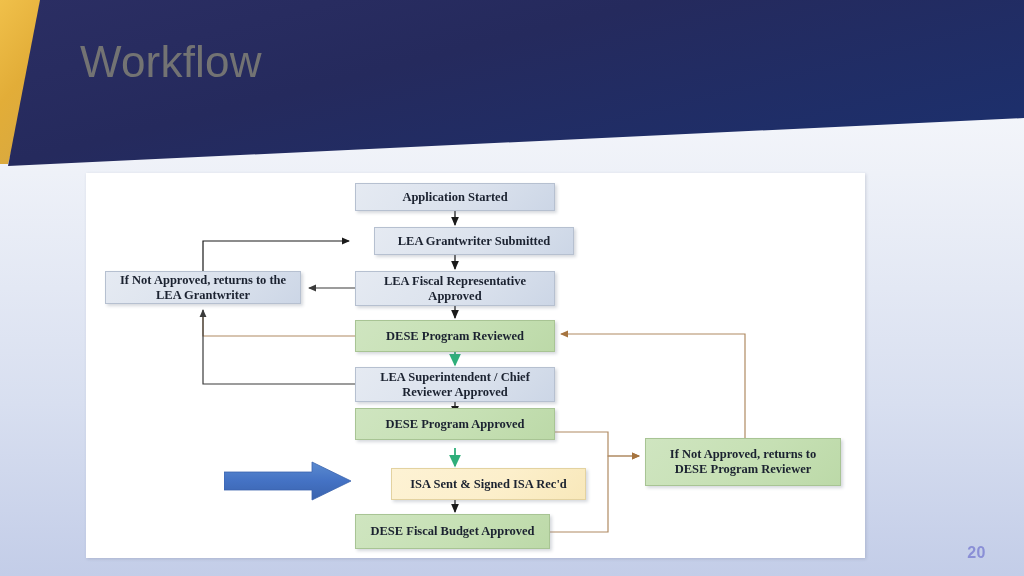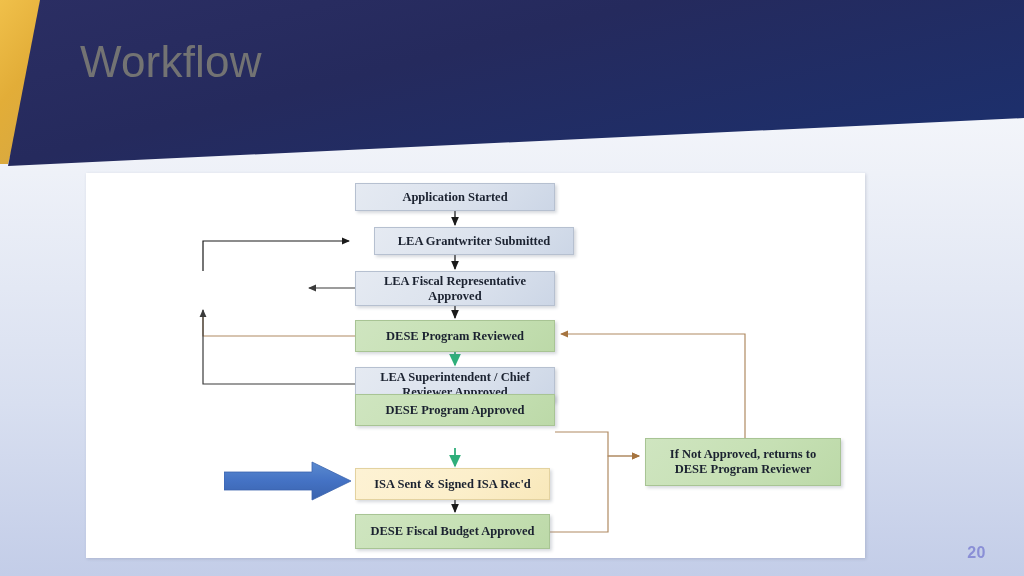--- a/index.html
+++ b/index.html
@@ -63,21 +63,21 @@
     font-family: "Liberation Serif", serif;
     font-size: 12.5px;
     font-weight: 700;
     color: #1b2230;
     line-height: 1.18;
     padding: 2px 6px;
     box-shadow: 2px 2px 3px rgba(120,128,145,0.30);
   }
   .node-blue  { background: linear-gradient(135deg,#e5eaf2 0%, #dbe2ed 55%, #ccd6e6 100%); border-color:#b6c0d0; }
   .node-green { background: linear-gradient(135deg,#cfe5c0 0%, #c6e0b4 55%, #bcd9a8 100%); border-color:#a8c494; }
-  .node-cream { background: linear-gradient(135deg,#fdf2d4 0%, #fcefcb 55%, #f8e8ba 100%); border-color:#e3d2a0; }
+  .node-cream { background: linear-gradient(135deg,#fdf2d4 0%, #fcefcb 55%, #f8e8ba 100%); border-color:#e3d2a0;margin-left:36px; }
 
   
   #pointer-arrow {
     position: absolute;
     left: 224px; top: 461px;
     width: 128px; height: 40px;
   }
 
   
   #slide-number {
@@ -159,26 +159,27 @@
   <div class="node node-blue" style="left:355px; top:183px; width:200px; height:28px;">Application Started</div>
 
   <div class="node node-blue" style="left:355px; top:227px; width:200px; height:28px;margin-left:19px;">LEA Grantwriter Submitted</div>
 
   <div class="node node-green" style="left:355px; top:320px; width:200px; height:32px;">DESE Program Reviewed</div>
 
   <div class="node node-blue" style="left:355px; top:271px; width:200px; height:35px;">LEA Fiscal Representative Approved</div>
 
   <div class="node node-blue" style="left:355px; top:367px; width:200px; height:35px;">LEA Superintendent / Chief Reviewer Approved</div>
 
-  <div class="node node-green" style="left:355px; top:394px; width:200px; height:32px;">DESE Program Approved</div>
+  <div class="node node-green" style="left:355px; top:408px; width:200px; height:32px;">DESE Program Approved</div>
 
   <div class="node node-cream" style="left:355px; top:468px; width:195px; height:32px;">ISA Sent &amp; Signed ISA Rec'd</div>
 
   <div class="node node-green" style="left:355px; top:514px; width:195px; height:35px;">DESE Fiscal Budget Approved</div>
 
+  <div class="node node-blue" style="left:105px; top:271px; width:196px; height:33px;">If Not Approved, returns to the LEA Grantwriter</div>
 
   <div class="node node-green" style="left:645px; top:438px; width:196px; height:48px;">If Not Approved, returns to DESE Program Reviewer</div>
 
   <div id="pointer-arrow">
     <svg width="128" height="40" viewBox="0 0 128 40" xmlns="http://www.w3.org/2000/svg">
       <defs>
         <linearGradient id="blueArrowGrad" x1="0" y1="0" x2="0" y2="1">
           <stop offset="0%" stop-color="#5b8bd0"></stop>
           <stop offset="50%" stop-color="#4472c4"></stop>
           <stop offset="100%" stop-color="#3a63ad"></stop>

